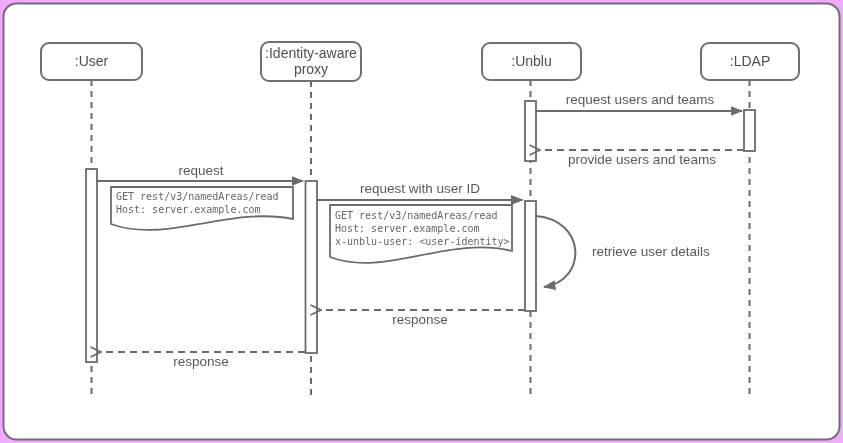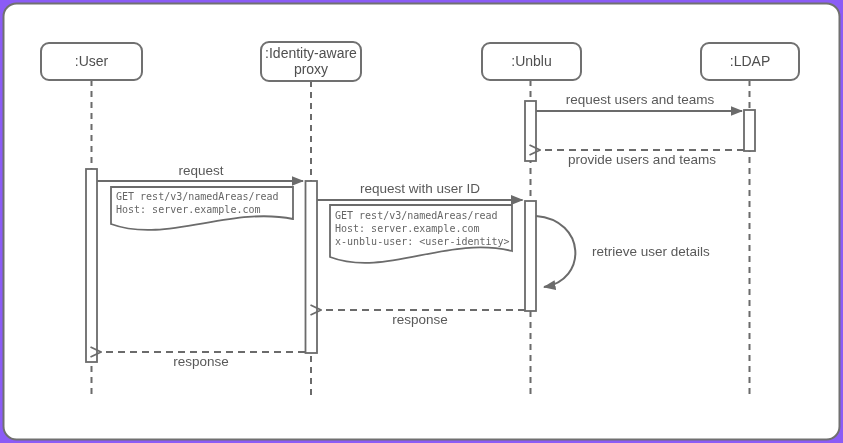--- a/index.html
+++ b/index.html
@@ -1,16 +1,16 @@
 <!DOCTYPE html>
 <html><head>
 <meta charset="utf-8">
 <style>
   html,body{margin:0;padding:0;background:#ffffff;}
-  .stage{position:relative;width:843px;height:443px;background:#8b5cf6;overflow:hidden;}
+  .stage{position:relative;width:843px;height:443px;background:#f0abfc;overflow:hidden;}
   svg{display:block;}
   text{font-family:"Liberation Sans", sans-serif;}
   .actor-label{font-size:14px;fill:#4f4f4f;}
   .msg-label{font-size:13.5px;fill:#595959;}
   .note-text{font-family:"DejaVu Sans Mono", monospace;font-size:10px;fill:#666666;}
   .box{fill:#ffffff;stroke:#707070;stroke-width:2;}
   .lifeline{stroke:#6b6b6b;stroke-width:2;stroke-dasharray:6 5;fill:none;}
   .activation{fill:#ffffff;stroke:#6b6b6b;stroke-width:1.8;}
   .msg-solid{stroke:#6b6b6b;stroke-width:2;fill:none;}
   .msg-dashed{stroke:#6b6b6b;stroke-width:2;stroke-dasharray:7 5;fill:none;}

